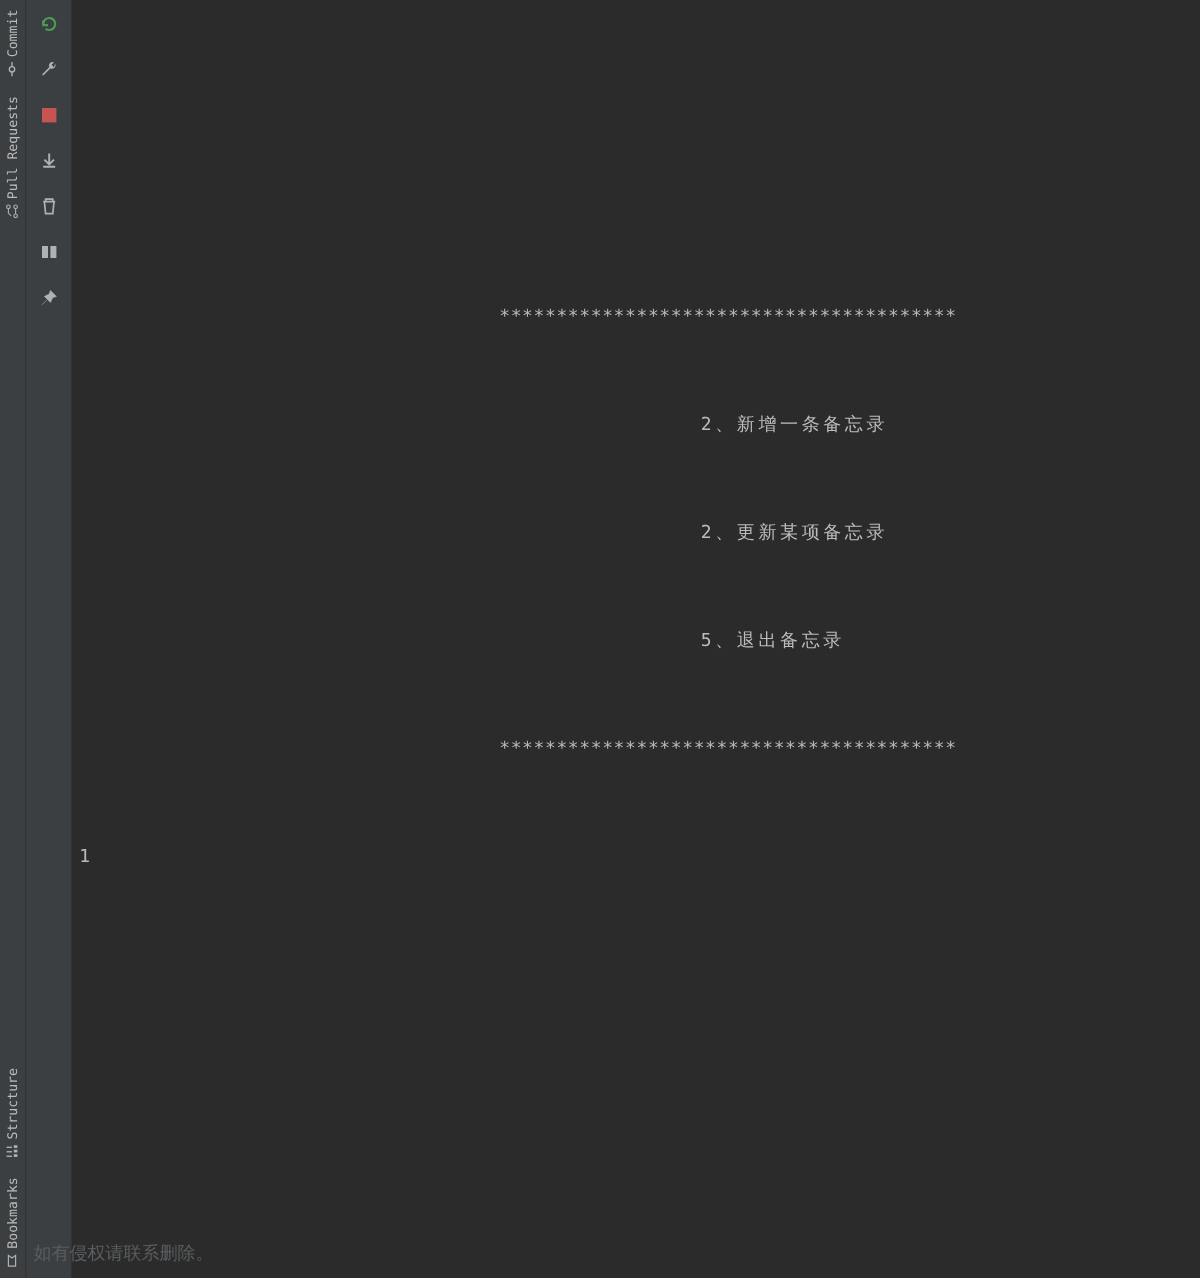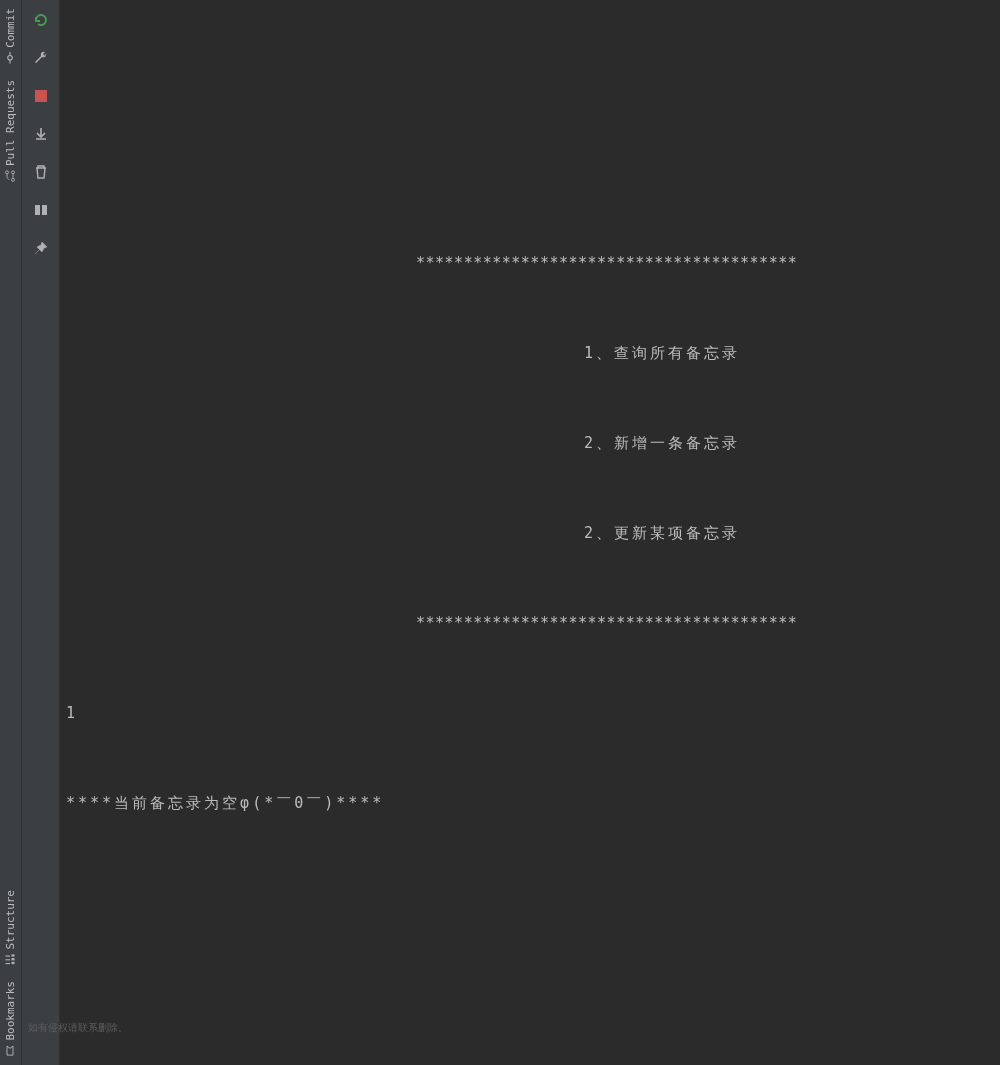--- a/index.html
+++ b/index.html
@@ -69,23 +69,23 @@
   }
   .console .line { min-height: 30px; }
   .menu-line { padding-left: 350px; }
   .menu-item { padding-left: 518px; letter-spacing: 3px; }
   .wide { letter-spacing: 3px; }
   .input-num { color: #bcbcbc; }
   
   
   .watermark {
     position: absolute;
-    bottom: 22px;
+    bottom: 6px;
     left: 28px;
-    font-size: 10px;
+    font-size: 15px;
     color: #5a5d5f;
     letter-spacing: 0;
   }
 </style>
 </head>
 <body>
 
 <div class="app">
 
   <div class="left-tabs">
@@ -161,26 +161,25 @@
       <svg viewBox="0 0 16 16">
           <path d="M9 2 L14 7 L11 8 L9 12 L4 7 L8 5 Z M6 10 L2 14" fill="#afb1b3" stroke="#afb1b3" stroke-width="0.5"></path>
         </svg>
     </div>
   </div>
 
   <div class="console">
     <div class="line"></div>
     <div class="line"></div>
     <div class="line menu-line">****************************************</div>
-    <div class="line menu-item">1、查询所有备忘录</div>
     <div class="line menu-item">2、新增一条备忘录</div>
     <div class="line menu-item">2、更新某项备忘录</div>
+    <div class="line menu-item">5、退出备忘录</div>
     <div class="line menu-line">****************************************</div>
     <div class="line input-num">1</div>
-    <div class="line wide">****当前备忘录为空φ(*￣0￣)****</div>
     <div class="line"></div>
     
     
     
     
     
     
     
     
     

